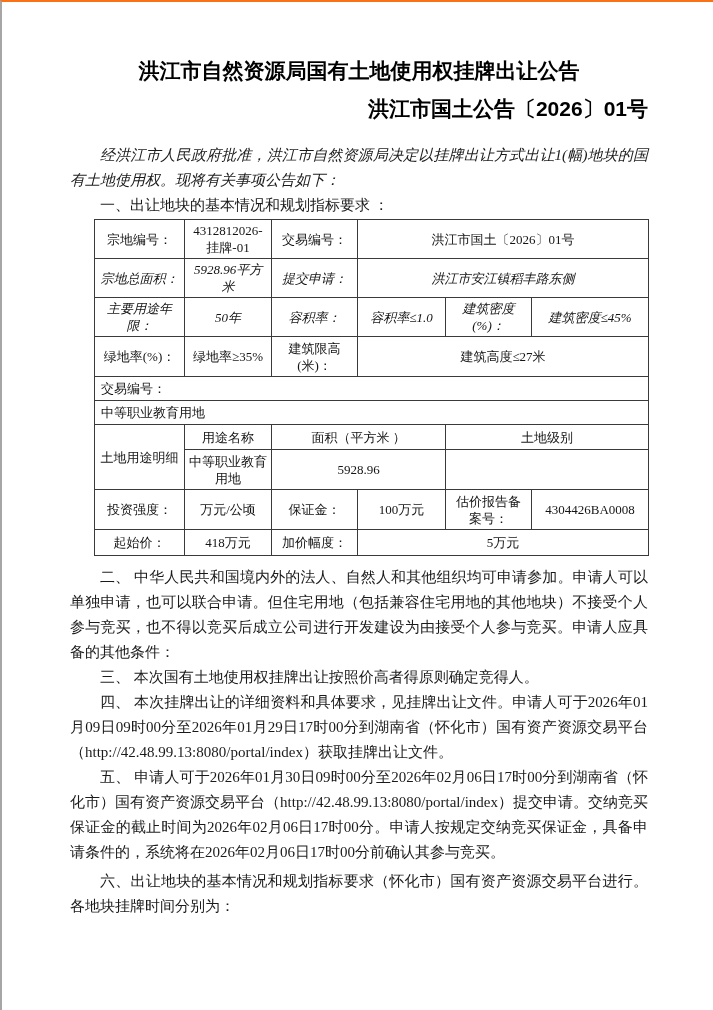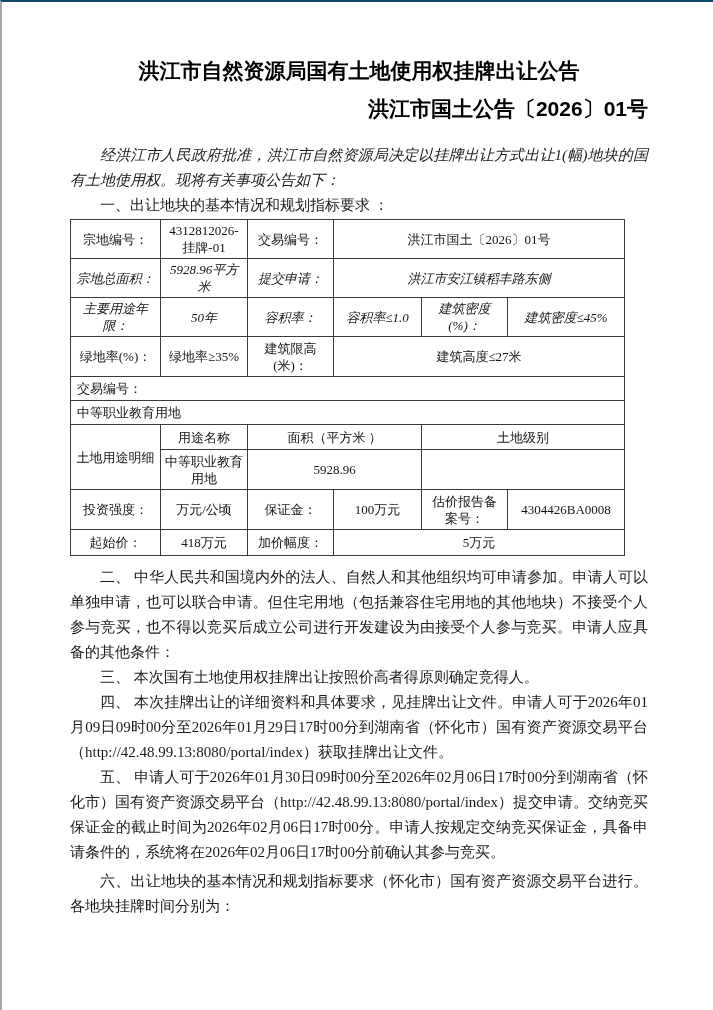--- a/index.html
+++ b/index.html
@@ -2,21 +2,21 @@
 <html><head>
 <meta charset="utf-8">
 <style>
   * { margin: 0; padding: 0; box-sizing: border-box; }
   html, body { background: #ffffff; }
   .page {
     position: relative;
     width: 713px;
     height: 1010px;
     background: #ffffff;
-    border-top: 2px solid #0c4a6e;
+    border-top: 2px solid #f97316;
     border-left: 2px solid #a6a6a6;
     overflow: hidden;
     font-family: "Liberation Serif", "DejaVu Serif", serif;
     color: #111111;
   }
   .content {
     padding: 54px 65px 0 68px;
   }
   .doc-title {
     font-family: "Liberation Sans", "DejaVu Sans", sans-serif;
@@ -42,20 +42,21 @@
     text-indent: 2em;
     color: #1a1a1a;
   }
   .intro { margin-top: 19px; font-style: italic; }
   .para { margin-top: 0; }
   .para-gap { margin-top: 4px; }
   table.parcel {
     border-collapse: collapse;
     table-layout: fixed;
     width: 554px;
+    margin-left: 24px;
     margin-top: 1px;
   }
   table.parcel td {
     border: 1px solid #3a3a3a;
     font-size: 13px;
     line-height: 17px;
     text-align: center;
     vertical-align: middle;
     padding: 2px 4px;
     color: #141414;

